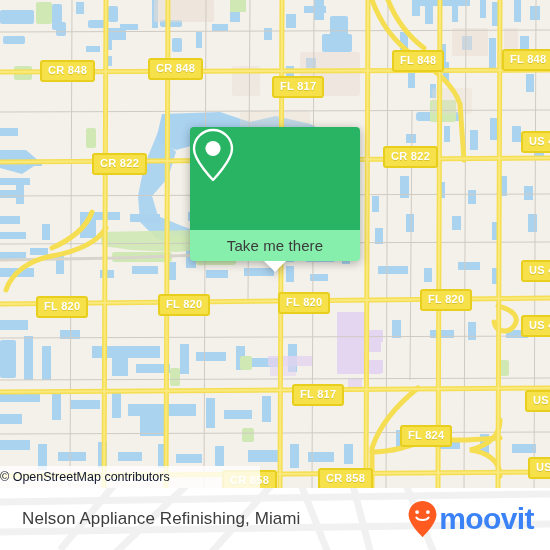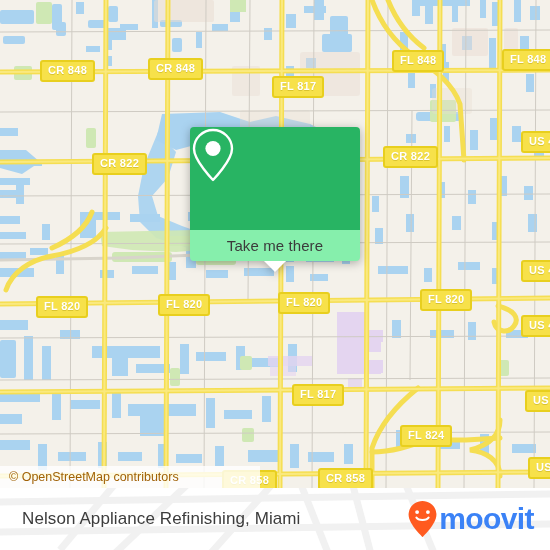--- a/index.html
+++ b/index.html
@@ -35,22 +35,22 @@
   #attrib{
     position:absolute;left:0;bottom:0;height:22px;width:100%;
     display:flex;align-items:center;
     pointer-events:none;
   }
   #attrib .attrib-bg{
     position:absolute;left:0;top:0;height:22px;width:260px;
     background:rgba(255,255,255,.80);
   }
   #attrib .attrib-text{
-    position:relative;margin-left:9px;
-    font-size:12.5px;color:#a16207;
+    position:relative;
+    font-size:12.5px;color:#0f172a;
   }
 
   
   #card{
     position:absolute;left:190px;top:127px;width:170px;
     filter:drop-shadow(0 2px 5px rgba(0,0,0,.30));
   }
   #card-green{
     height:103px;width:100%;
     background:#28b463;

